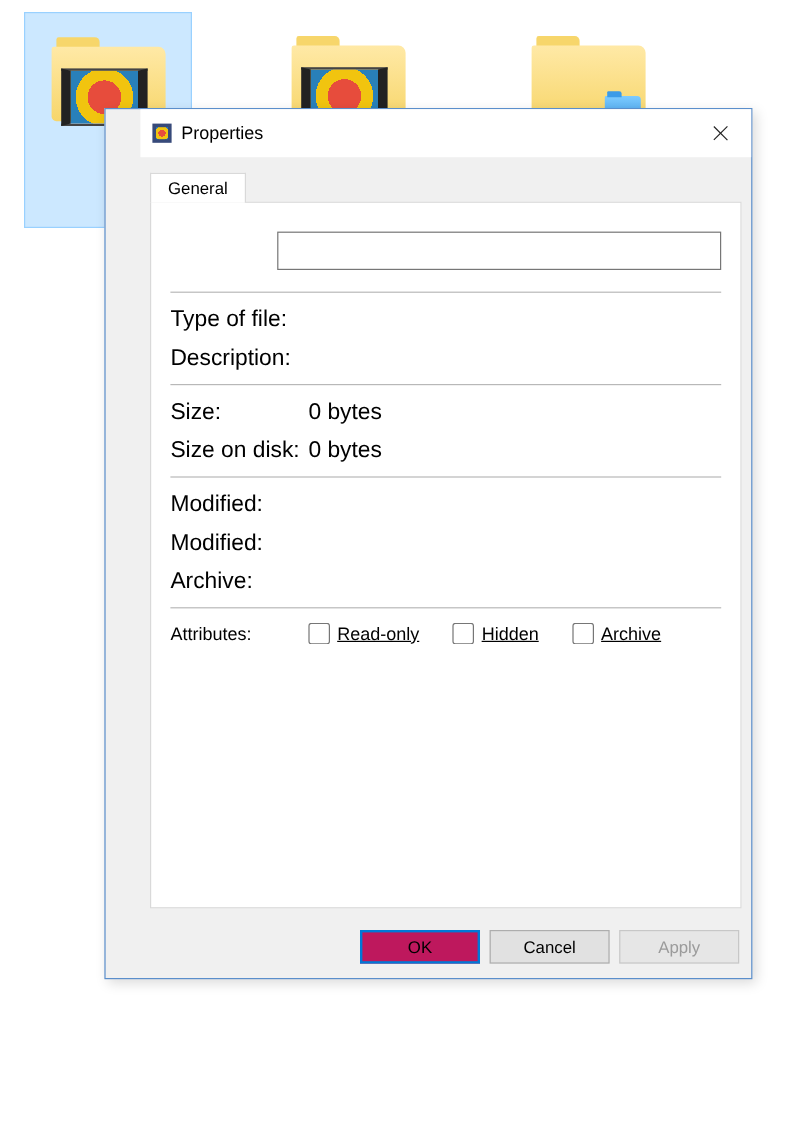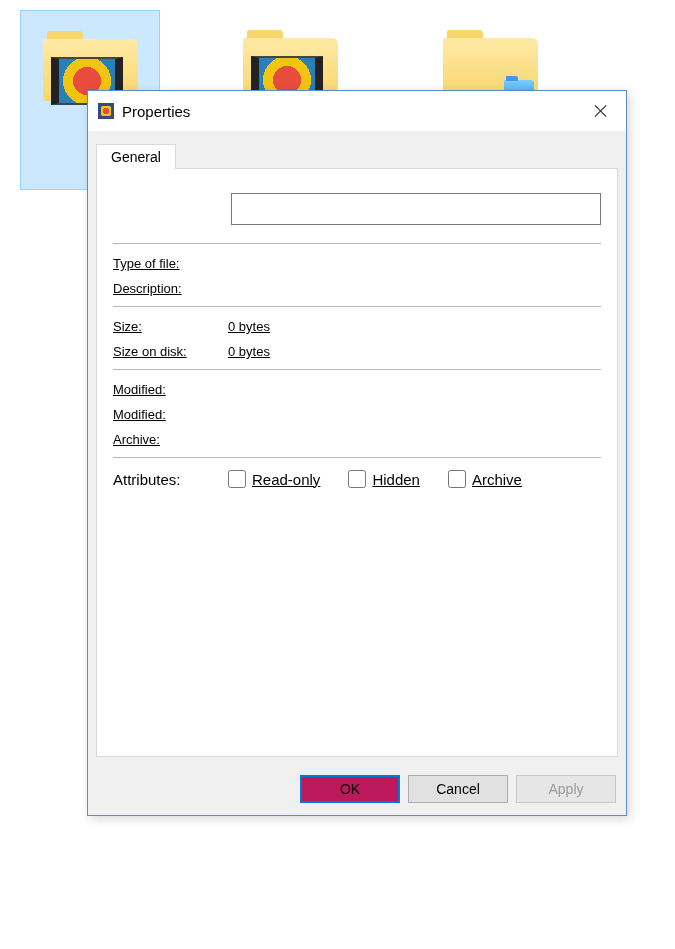--- a/index.html
+++ b/index.html
@@ -98,20 +98,21 @@
     position: absolute;
     left: 87px;
     top: 90px;
     width: 540px;
     height: 726px;
     background: #f0f0f0;
     border: 1px solid #5a8ecb;
     box-shadow: 3px 3px 10px rgba(0,0,0,0.15);
     display: flex;
     flex-direction: column;
+    padding-left: 29px;
   }
   .titlebar {
     height: 40px;
     background: #ffffff;
     display: flex;
     align-items: center;
     padding: 0 0 0 10px;
   }
   .title-icon {
     width: 16px; height: 16px;
@@ -182,22 +183,21 @@
     font-size: 14px;
   }
   .divider {
     border: none;
     border-top: 1px solid #b8b8b8;
     margin: 6px 0 12px 0;
   }
   .prop-row {
     display: flex;
     margin: 10px 0;
-    font-size: 13px;
-    text-decoration: underline;
+    font-size: 19px;
   }
   .prop-label {
     width: 115px;
   }
   .prop-value {
     flex: 1;
   }
   .attr-row {
     display: flex;
     align-items: center;

